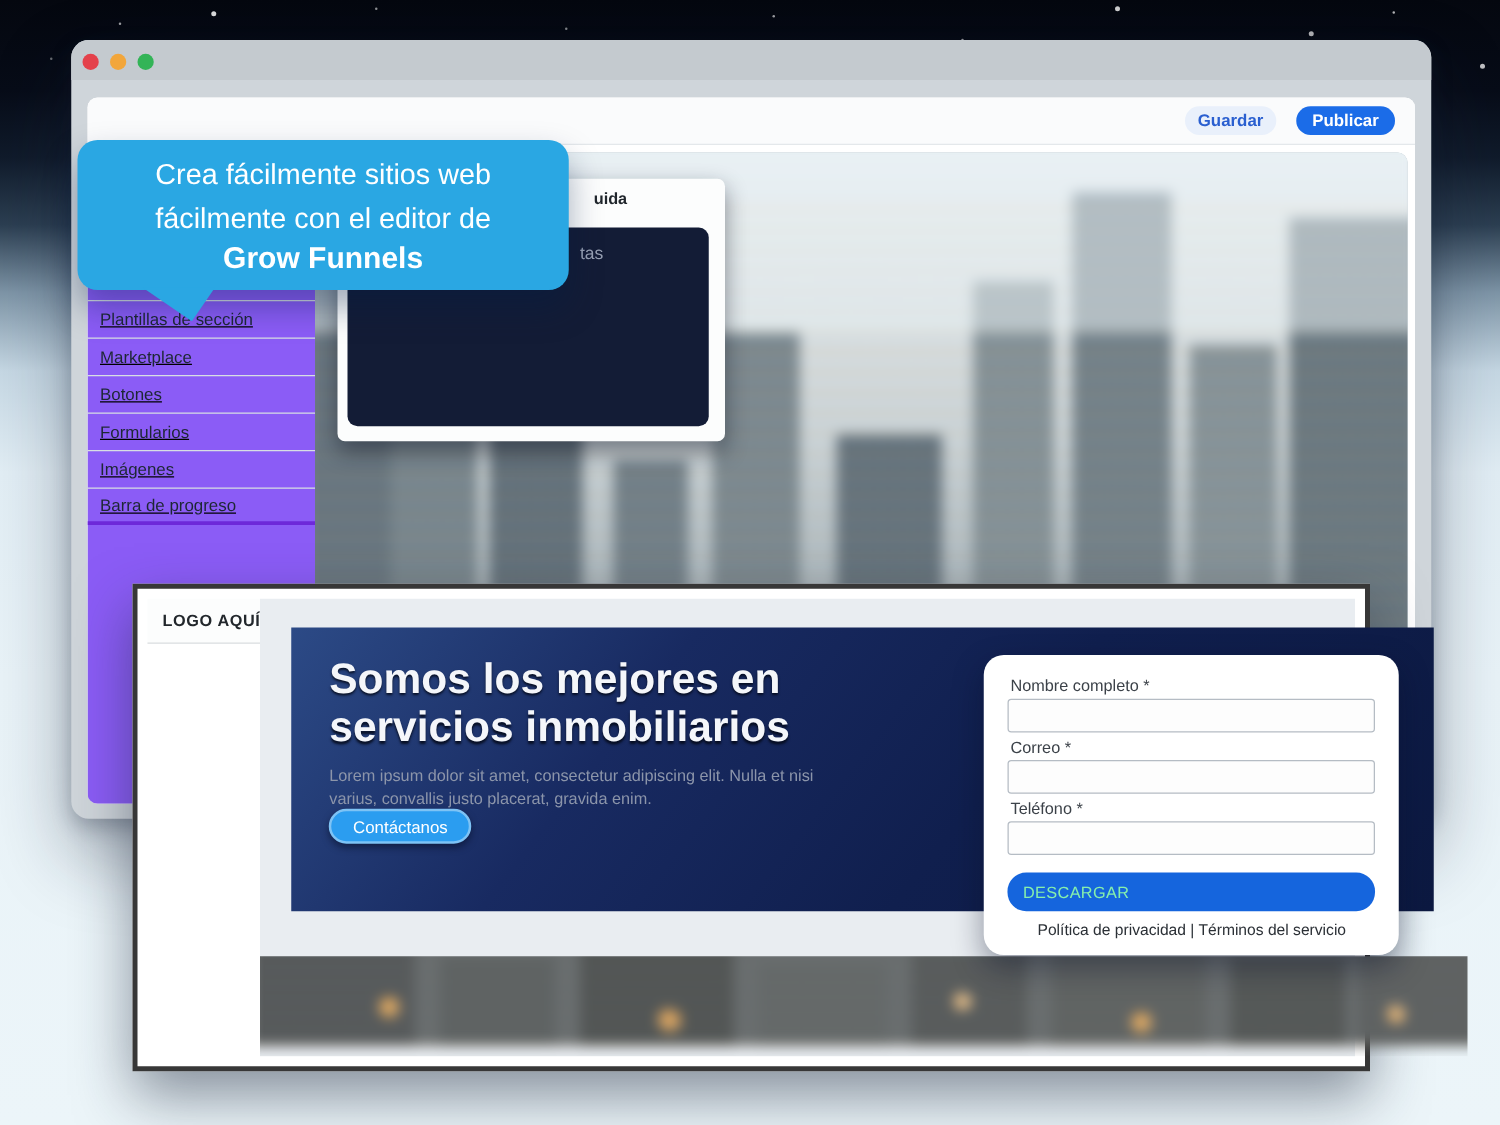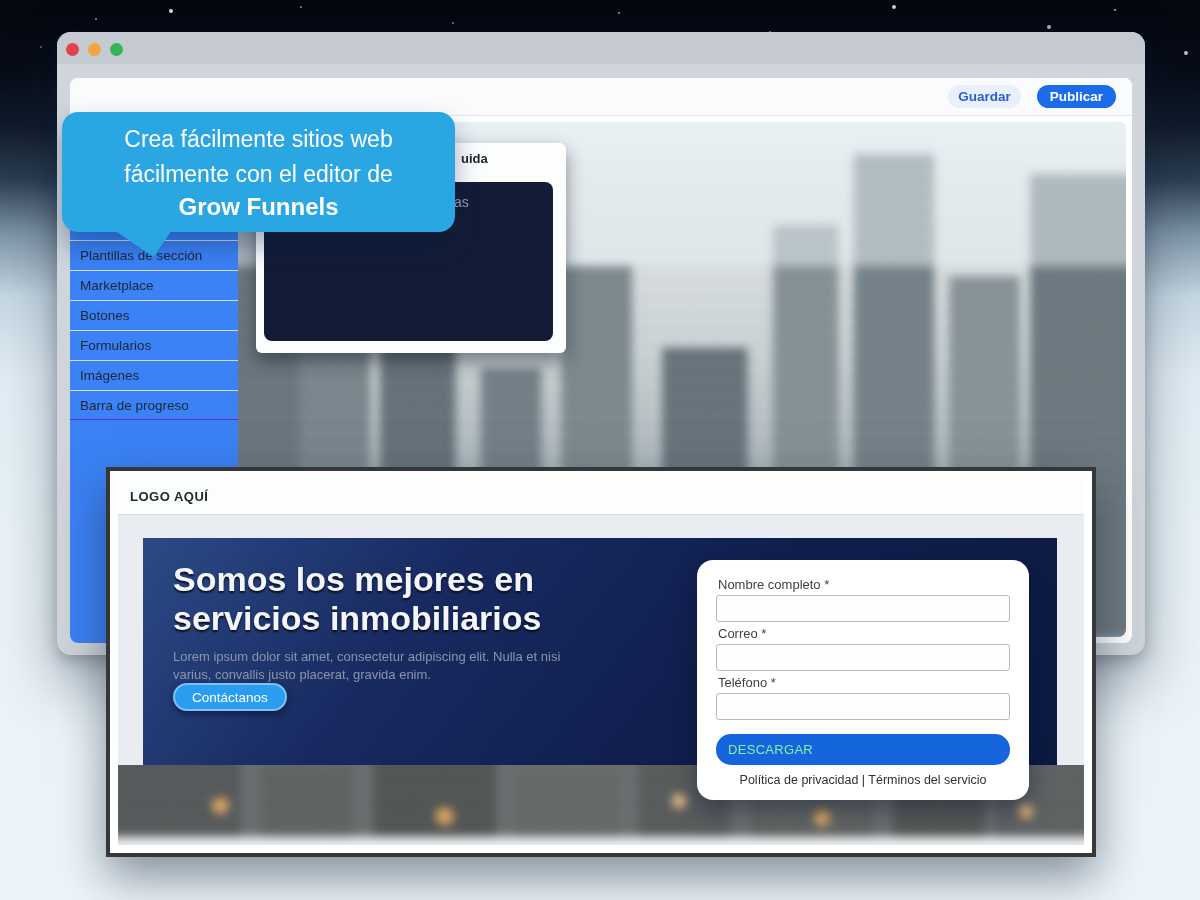--- a/index.html
+++ b/index.html
@@ -34,24 +34,24 @@
   .browser-content { width:100%; height:100%; background:#ffffff; border-radius:8px; overflow:hidden;
     display:flex; flex-direction:column; }
   .editor-toolbar { height:38px; background:#fafbfc; border-bottom:1px solid #e4e8eb;
     display:flex; align-items:center; justify-content:flex-end; padding-right:16px; gap:16px; flex:0 0 auto; }
   .btn-save { font-size:13.5px; font-weight:700; color:#2a5fd0; background:#e9f0fb;
     border:none; border-radius:12px; padding:4px 10px; cursor:pointer; }
   .btn-publish { font-size:13.5px; font-weight:700; color:#ffffff; background:#1b6ce8;
     border:none; border-radius:13px; padding:4px 13px; cursor:pointer; }
 
   .editor-body { flex:1; display:flex; min-height:0; }
-  .sidebar { width:168px; flex:0 0 auto; background:#3b82f6; padding-top:124px; }
+  .sidebar { width:182px; flex:0 0 auto; background:#8b5cf6; padding-top:124px;text-decoration:underline; }
   .side-item { height:30px; display:flex; align-items:center; padding-left:10px;
     border-top:1px solid #d8dee3; font-size:13.5px; color:#1d2733; cursor:pointer; }
-  .side-item:last-child { border-bottom:1px solid #6d28d9; }
+  .side-item:last-child { border-bottom:3px solid #6d28d9; }
 
   .canvas { flex:1; margin:6px 6px 6px 0; border-radius:8px; overflow:hidden; position:relative;
     background:#aebcc6; }
   .canvas svg, .strip svg { display:block; width:102%; height:102%; margin:-1%; filter:blur(5px); }
 
   .tpl-card { position:absolute; left:18px; top:21px; width:310px; height:210px;
     background:#fcfdfd; border-radius:6px; box-shadow:0 8px 18px rgba(10,15,30,.45); }
   .tpl-title-frag { position:absolute; left:205px; top:8px; font-size:13px; font-weight:700; color:#20262c; }
   .tpl-panel { position:absolute; left:8px; top:39px; width:289px; height:159px;
     background:#131c36; border-radius:8px; }
@@ -63,21 +63,21 @@
     display:flex; flex-direction:column; align-items:center; justify-content:center; gap:3px; }
   .tooltip .tline { color:#ffffff; font-size:23px; line-height:32px; }
   .tooltip .tbrand { color:#ffffff; font-size:24px; font-weight:700; }
   .tooltip-tail { position:absolute; left:52px; bottom:-25px; width:58px; height:27px;
     background:#2aa7e3; clip-path:polygon(0 0, 100% 0, 68% 100%); }
 
   
   .preview { position:absolute; left:106px; top:467px; width:990px; height:390px; z-index:40;
     background:#ffffff; border:4px solid #373737; padding:8px;
     box-shadow:0 20px 44px rgba(30,40,60,.5); }
-  .preview-inner { width:100%; height:100%; display:flex; flex-direction:column; }
+  .preview-inner { width:100%; height:100%; display:flex; }
   .page-header { height:36px; background:#fcfdfd; border-bottom:1px solid #d9dde0;
     display:flex; align-items:center; padding-left:12px; flex:0 0 auto; }
   .logo { font-size:13px; font-weight:700; letter-spacing:.5px; color:#22272c; }
   .page-body { flex:1; position:relative; background:#e9edf1; min-height:0; }
 
   .hero { position:absolute; left:25px; top:23px; width:914px; height:227px;
     background:linear-gradient(128deg, #2c4a86 0%, #182a61 30%, #101f4e 60%, #0c1941 100%); }
   .hero h1 { position:absolute; left:30px; top:22px; font-size:34px; line-height:39px; font-weight:700;
     color:#f4f6fa; text-shadow:0 2px 2px rgba(4,8,22,.85); }
   .hero .para { position:absolute; left:30px; top:110px; font-size:13px; line-height:18px; color:#8c95aa; }

